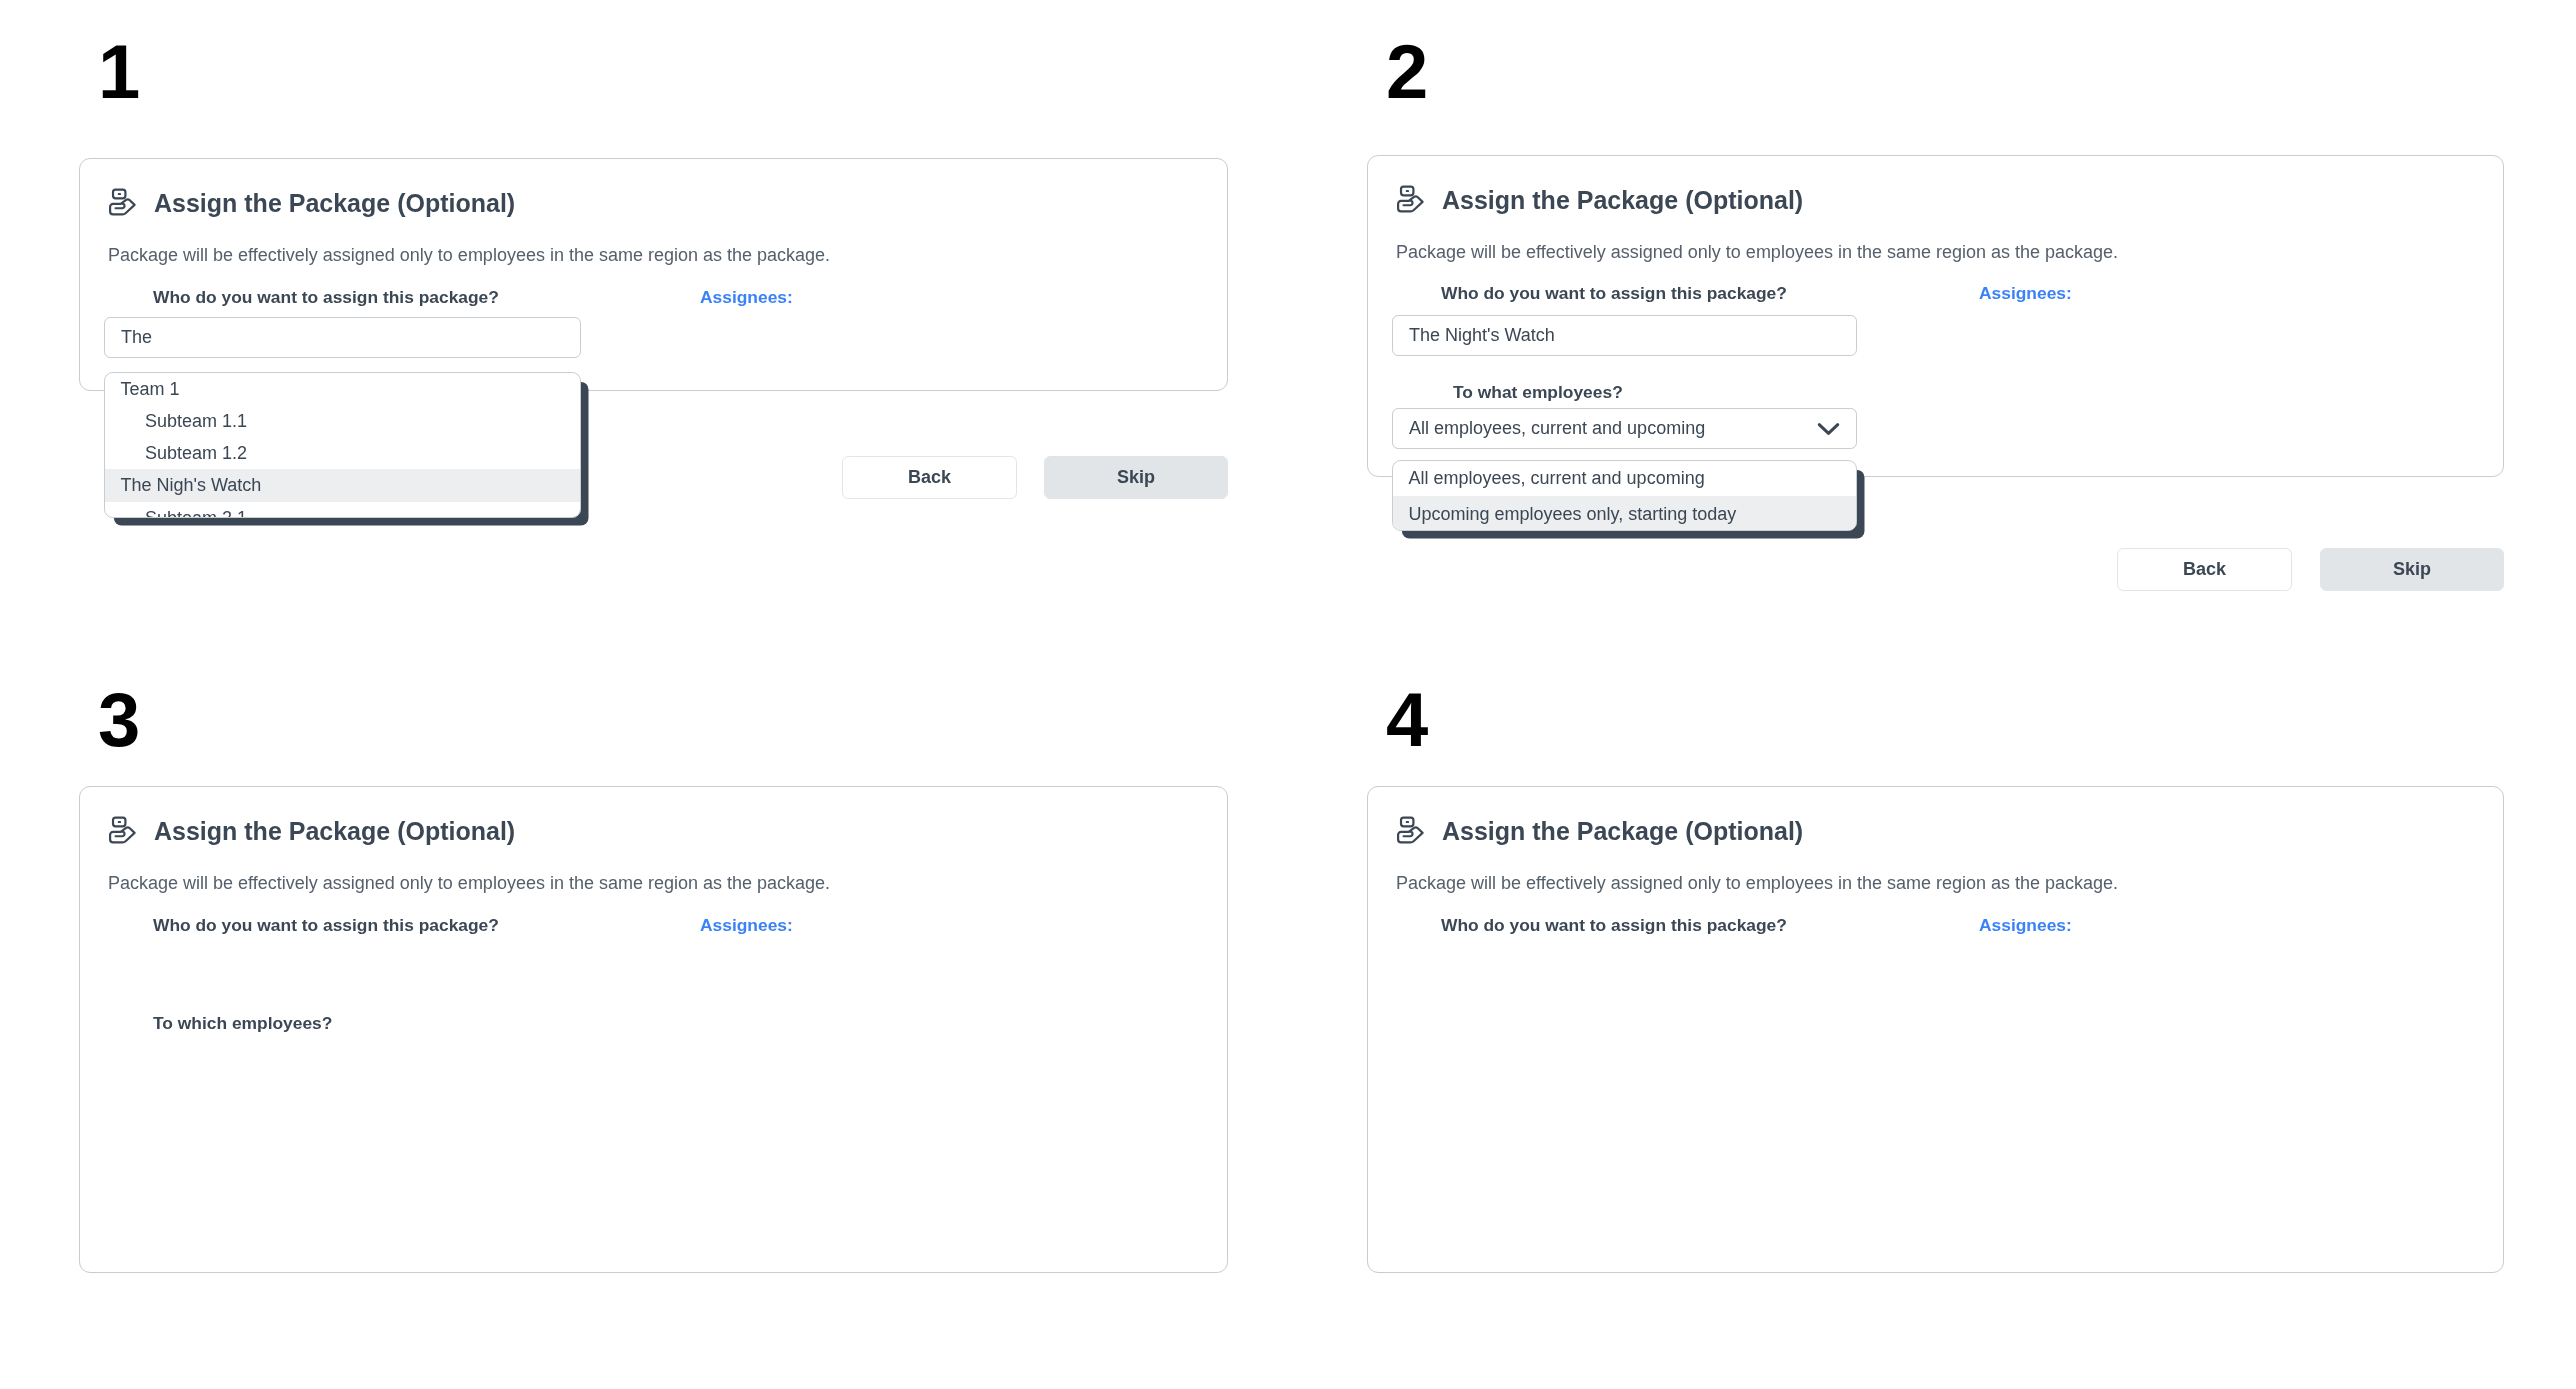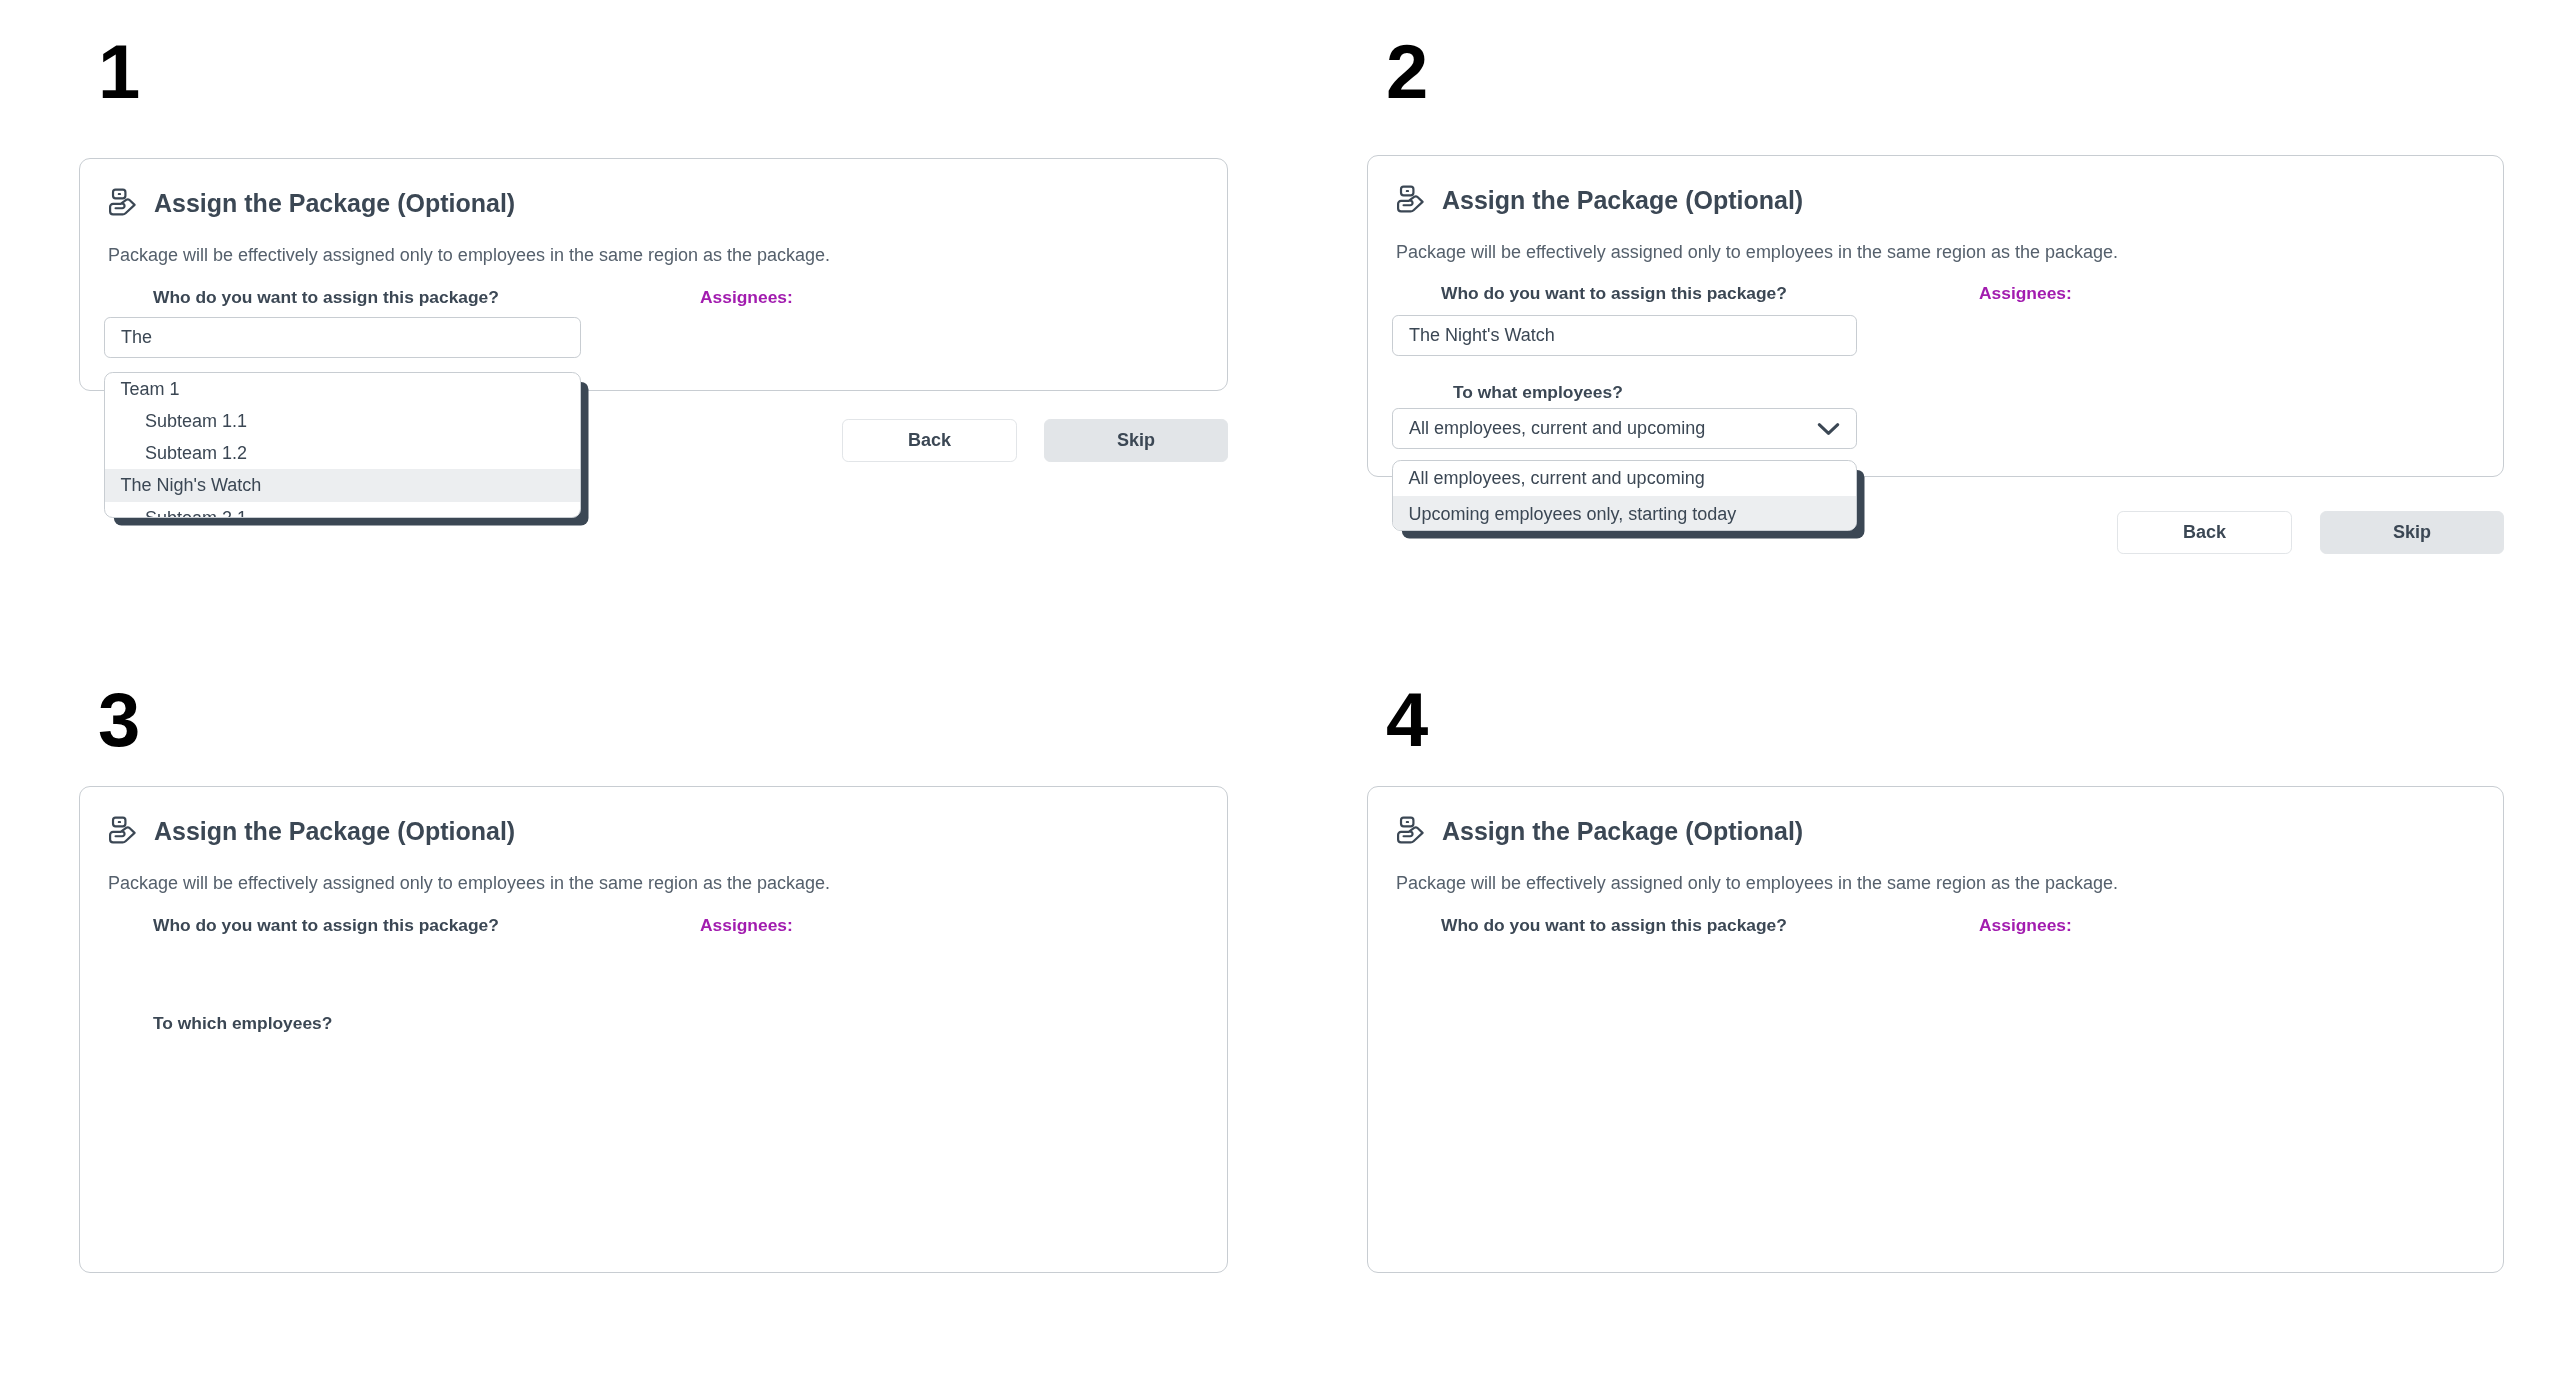--- a/index.html
+++ b/index.html
@@ -49,21 +49,21 @@
   .field-label {
     font-size: 17.4px;
     font-weight: 700;
     color: #3b4754;
     white-space: nowrap;
     margin-left: 45px;
   }
   .assignees-label {
     font-size: 17.4px;
     font-weight: 700;
-    color: #a21caf;
+    color: #3b82f6;
     white-space: nowrap;
   }
 
   .textbox {
     position: absolute;
     border: 1.2px solid #c8cdd2;
     border-radius: 6.2px;
     background: #ffffff;
     display: flex;
     align-items: center;
@@ -106,20 +106,21 @@
 
   .btn {
     position: absolute;
     display: flex;
     align-items: center;
     justify-content: center;
     font-size: 18px;
     font-weight: 700;
     color: #3b4754;
     border-radius: 6.2px;
+    margin-top: 37px;
   }
   .btn-ghost { background: #ffffff; border: 1.2px solid #e2e5e8; }
   .btn-fill  { background: #e2e5e8; border: 1.2px solid #e2e5e8; }
 </style>
 </head>
 <body>
 
 <div class="sheet">
 
   <div class="panel" style="left:0;top:0;width:1288px;height:645px;">

